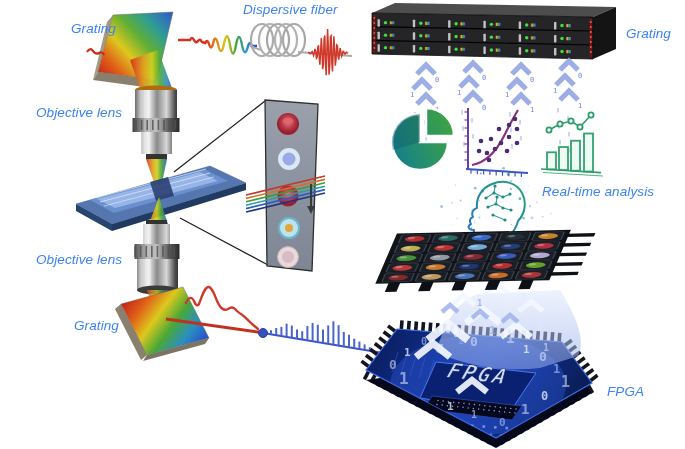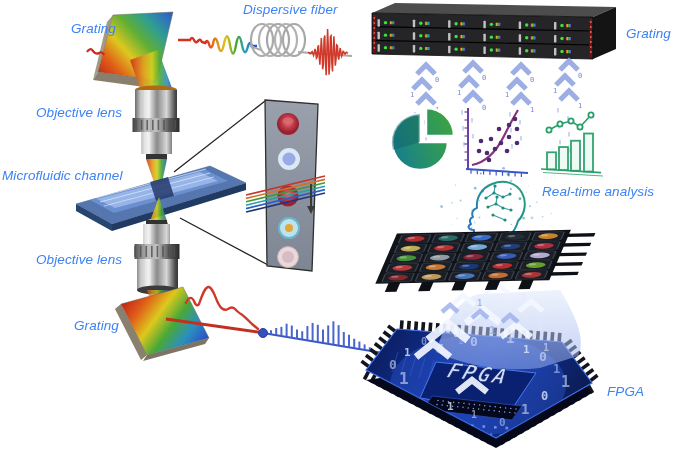--- a/index.html
+++ b/index.html
@@ -793,19 +793,18 @@
         <rect x="114" y="28" width="20" height="8" fill="#0d1015"></rect>
         <rect x="114" y="51" width="20" height="8" fill="#0d1015"></rect>
         <rect x="114" y="74" width="20" height="8" fill="#0d1015"></rect>
         <rect x="114" y="97" width="20" height="8" fill="#0d1015"></rect>
       </g>
 </svg>
 
 <div class="lbl" style="left:71px;top:21px">Grating</div>
 <div class="lbl" style="left:243px;top:2px">Dispersive fiber</div>
 <div class="lbl" style="left:36px;top:105px">Objective lens</div>
-<div class="lbl" style="left:2px;top:168px">Microfluidic channel</div>
 <div class="lbl" style="left:36px;top:252px">Objective lens</div>
 <div class="lbl" style="left:74px;top:318px">Grating</div>
 <div class="lbl" style="left:626px;top:26px">Grating</div>
 <div class="lbl" style="left:542px;top:184px">Real-time analysis</div>
 <div class="lbl" style="left:607px;top:384px">FPGA</div>
 </div>
 
 </body></html>

